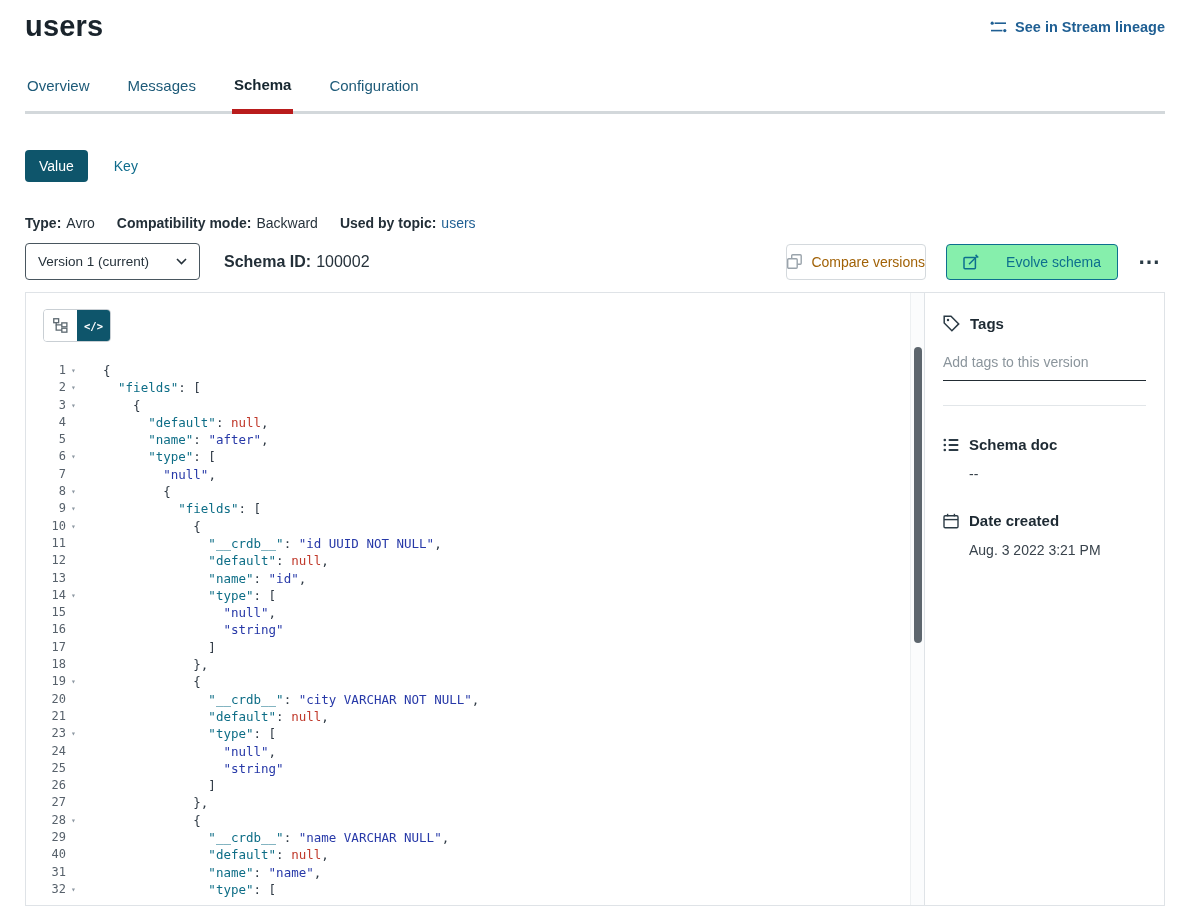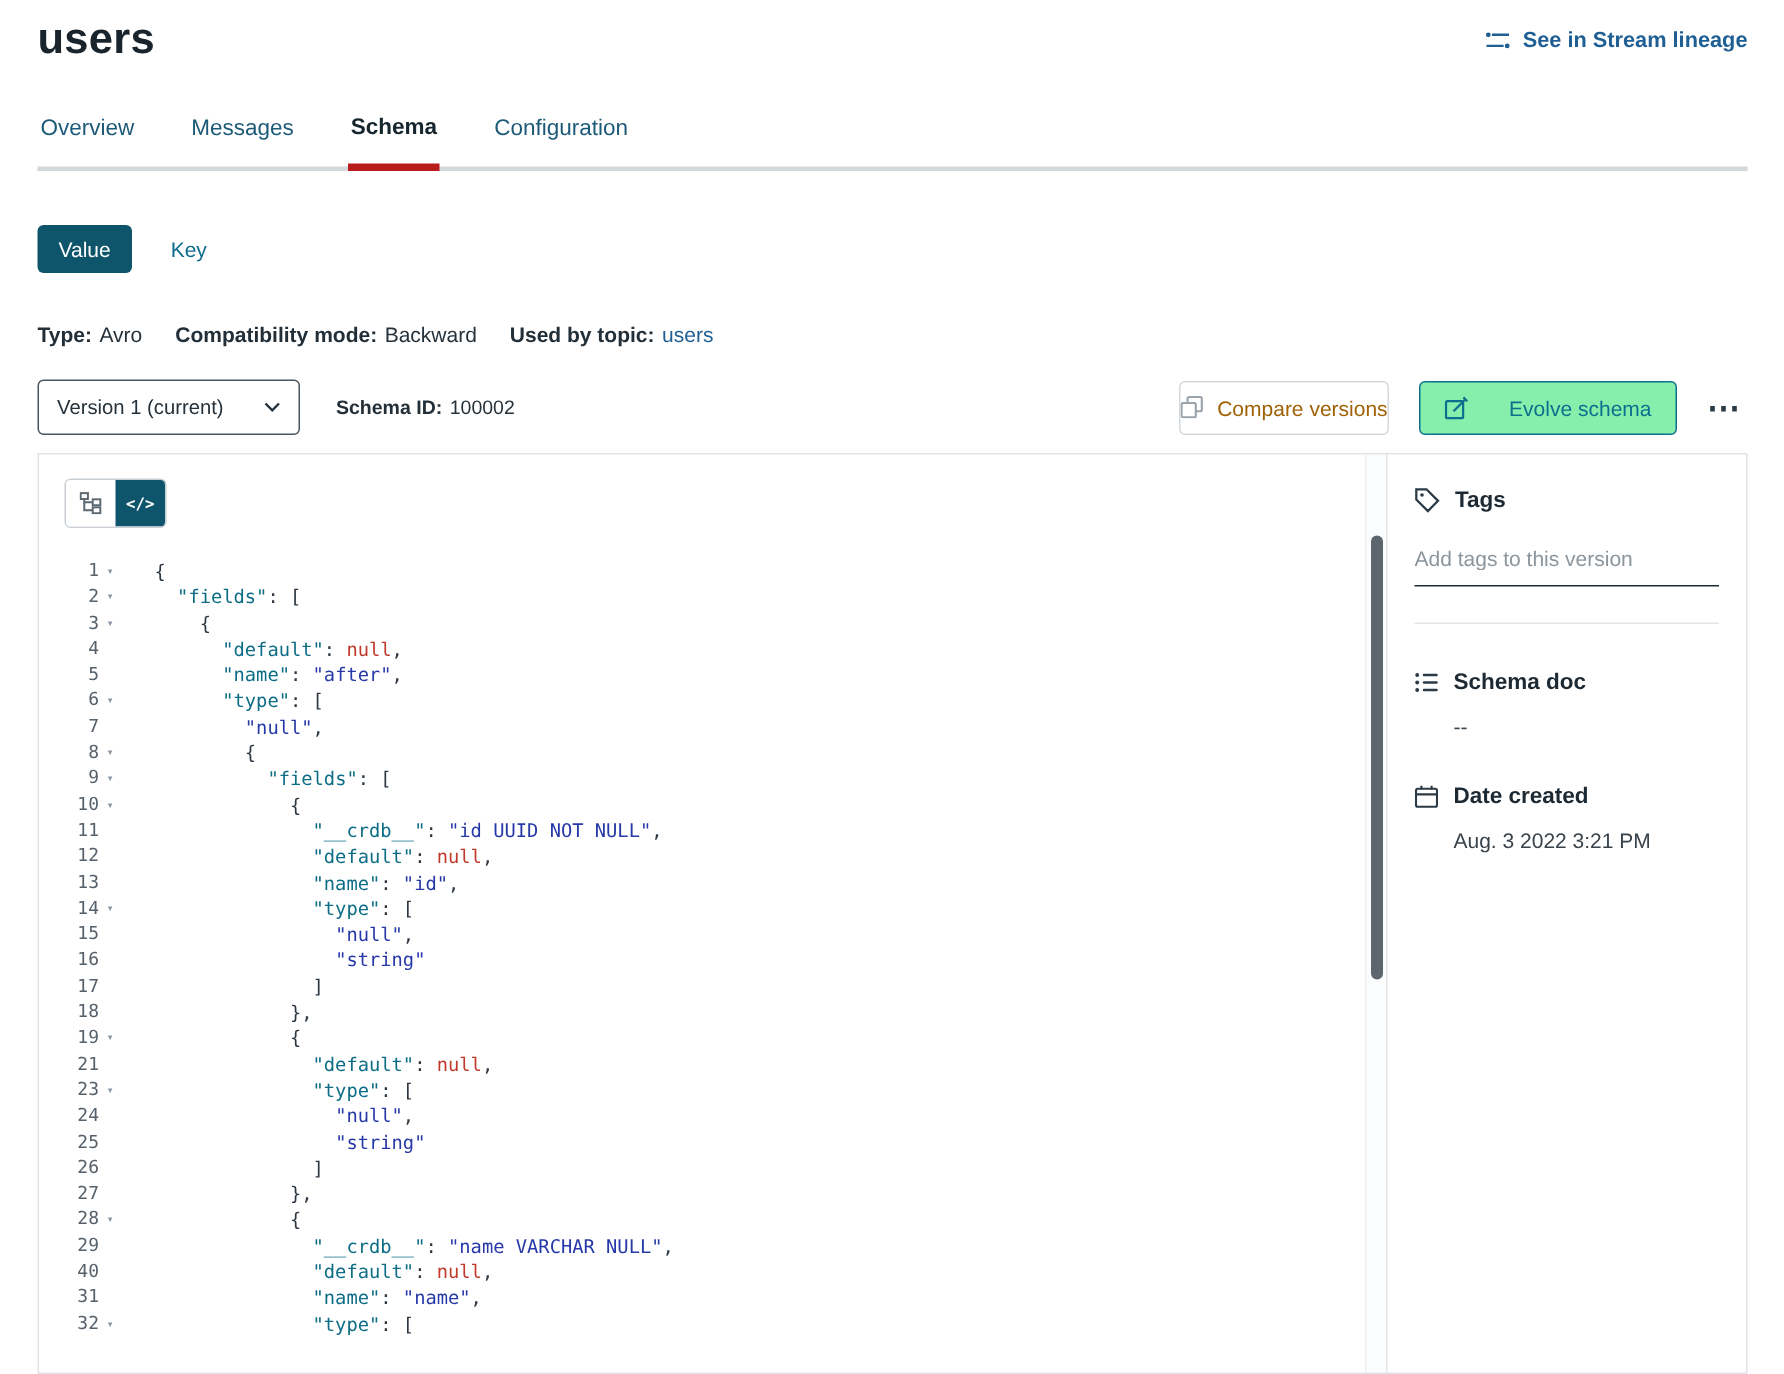--- a/index.html
+++ b/index.html
@@ -25,23 +25,23 @@
   .btn-value { background:#0e556b; color:#fff; border:none; border-radius:4px; padding:8px 14px; font-size:14px; font-family:inherit; cursor:pointer; }
   .btn-key { background:none; border:none; color:#0f6c8c; font-size:14px; font-family:inherit; cursor:pointer; padding:0; }
 
   
   .meta-row { margin-top:33px; font-size:14px; display:flex; gap:22px; align-items:center; }
   .meta-label { font-weight:700; color:#232f38; }
   .meta-value { margin-left:5px; }
   .topic-link { color:#1f5f93; margin-left:5px; text-decoration:none; cursor:pointer; }
 
   
-  .toolbar { margin-top:22px; display:flex; align-items:center; }
+  .toolbar { margin-top:12px; display:flex; align-items:center; }
   .version-select { width:175px; height:37px; border:1px solid #49565f; border-radius:4px; display:flex; align-items:center; justify-content:space-between; padding:0 12px; font-size:13.5px; cursor:pointer; background:#fff; color:#26323b; }
-  .schema-id { margin-left:24px; font-size:13px; }
+  .schema-id { margin-left:24px; font-size:16px; }
   .schema-id .meta-value { margin-left:5px; }
   .toolbar-spacer { flex:1; }
   .btn-compare { display:flex; align-items:center; gap:9px; height:36px; padding:0 0; background:#fff; border:1px solid #d4d9dd; border-radius:4px; color:#a16207; font-size:14px; font-weight:500; font-family:inherit; cursor:default; }
   .btn-evolve { display:flex; align-items:center; gap:27px; height:36px; padding:0 16px; background:#86efac; border:1px solid #0d6f8e; border-radius:4px; color:#0d6f8e; font-size:14px; font-weight:500; font-family:inherit; margin-left:20px; cursor:pointer; }
   .btn-more { background:none; border:none; font-size:22px; font-weight:700; color:#2a3a45; margin-left:16px; cursor:pointer; letter-spacing:1px; padding:0 4px; line-height:1; font-family:inherit; }
 
   
   .panel { margin-top:12px; border:1px solid #dfe3e7; display:flex; height:614px; overflow:hidden; background:#fff; }
   .code-col { flex:1; position:relative; overflow:hidden; }
   .view-toggle { display:inline-flex; border:1px solid #c9cfd4; border-radius:4px; overflow:hidden; margin:16px 0 0 17px; }
@@ -250,20 +250,25 @@
             <span class="ln">18</span>
             <span class="fold"></span>
             <span class="code-text"><span class="tk-p">            },</span></span>
           </div>
           <div class="code-line">
             <span class="ln">19</span>
             <span class="fold">▾</span>
             <span class="code-text"><span class="tk-p">            {</span></span>
           </div>
           <div class="code-line">
+            <span class="ln">20</span>
+            <span class="fold"></span>
+            <span class="code-text"><span class="tk-p">              </span><span class="tk-k">"__crdb__"</span><span class="tk-p">: </span><span class="tk-s">"city VARCHAR NOT NULL"</span><span class="tk-p">,</span></span>
+          </div>
+          <div class="code-line">
             <span class="ln">21</span>
             <span class="fold"></span>
             <span class="code-text"><span class="tk-p">              </span><span class="tk-k">"default"</span><span class="tk-p">: </span><span class="tk-n">null</span><span class="tk-p">,</span></span>
           </div>
           <div class="code-line">
             <span class="ln">23</span>
             <span class="fold">▾</span>
             <span class="code-text"><span class="tk-p">              </span><span class="tk-k">"type"</span><span class="tk-p">: [</span></span>
           </div>
           <div class="code-line">

